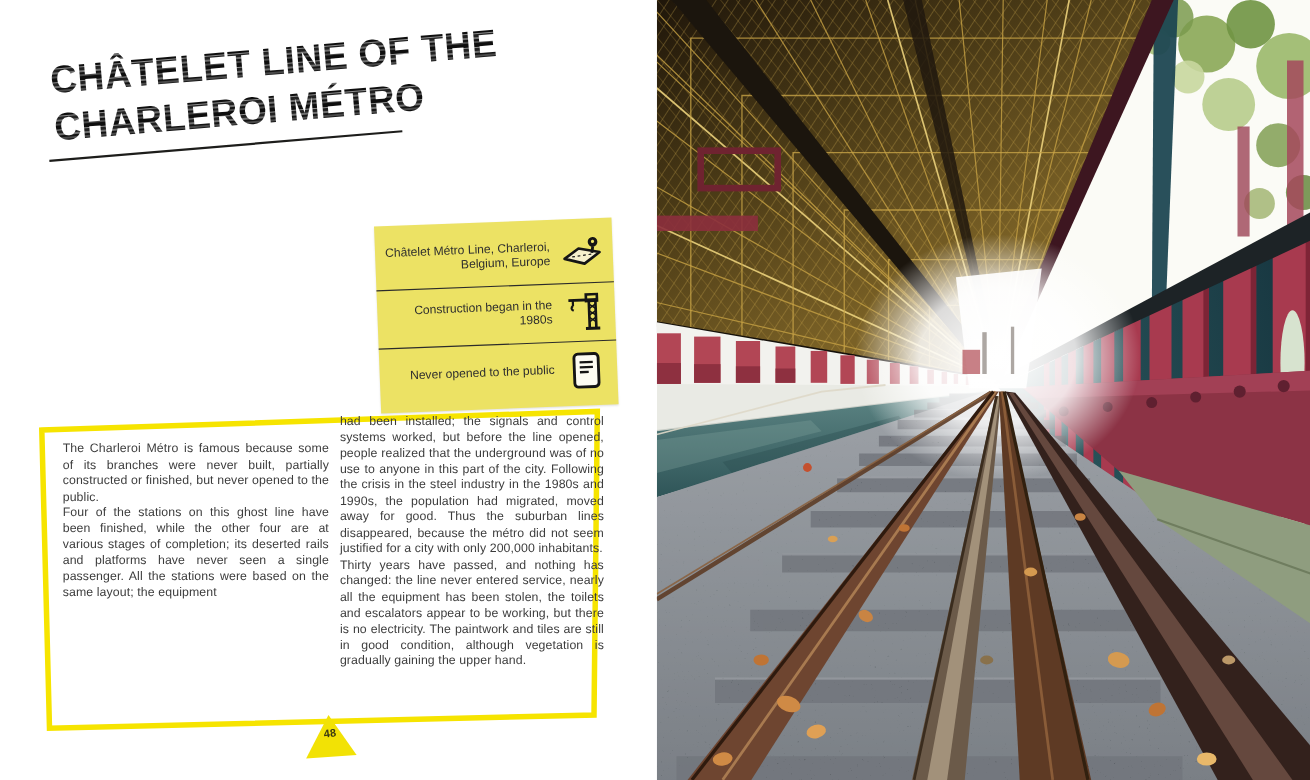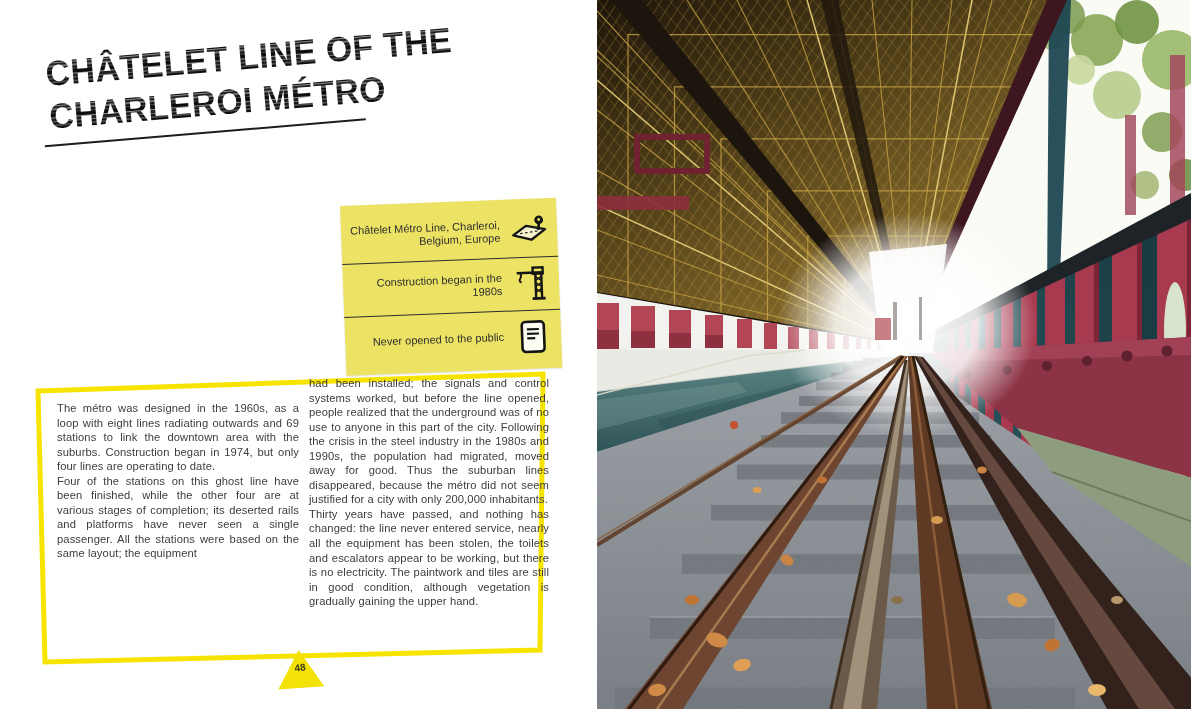--- a/index.html
+++ b/index.html
@@ -90,21 +90,21 @@
   </div>
 
   <svg class="article-border" width="595" height="709" viewBox="0 0 595 709">
     <polygon points="38,391 543,374 540,650 45,662" fill="none" stroke="#f6e400" stroke-width="5" stroke-linejoin="miter"></polygon>
     <g transform="rotate(-4 300 670)">
       <polygon points="300,650 277,688 323,688" fill="#f2e205"></polygon>
     </g>
   </svg>
 
   <div class="col col-left">
-    <p>The métro was designed in the 1960s, as a loop with eight lines radiating outwards and 69 stations to link the downtown area with the suburbs. Construction began in 1974, but only four lines are operating to date.</p>
+    <p>The Charleroi Métro is famous because some of its branches were never built, partially constructed or finished, but never opened to the public.</p>
     <p>Four of the stations on this ghost line have been finished, while the other four are at various stages of completion; its deserted rails and platforms have never seen a single passenger. All the stations were based on the same layout; the equipment</p>
   </div>
   <div class="col col-right">
     <p>had been installed; the signals and control systems worked, but before the line opened, people realized that the underground was of no use to anyone in this part of the city. Following the crisis in the steel industry in the 1980s and 1990s, the population had migrated, moved away for good. Thus the suburban lines disappeared, because the métro did not seem justified for a city with only 200,000 inhabitants.</p>
     <p>Thirty years have passed, and nothing has changed: the line never entered service, nearly all the equipment has been stolen, the toilets and escalators appear to be working, but there is no electricity. The paintwork and tiles are still in good condition, although vegetation is gradually gaining the upper hand.</p>
   </div>
 
   <div class="page-number">48</div>
 
   <div class="photo">

